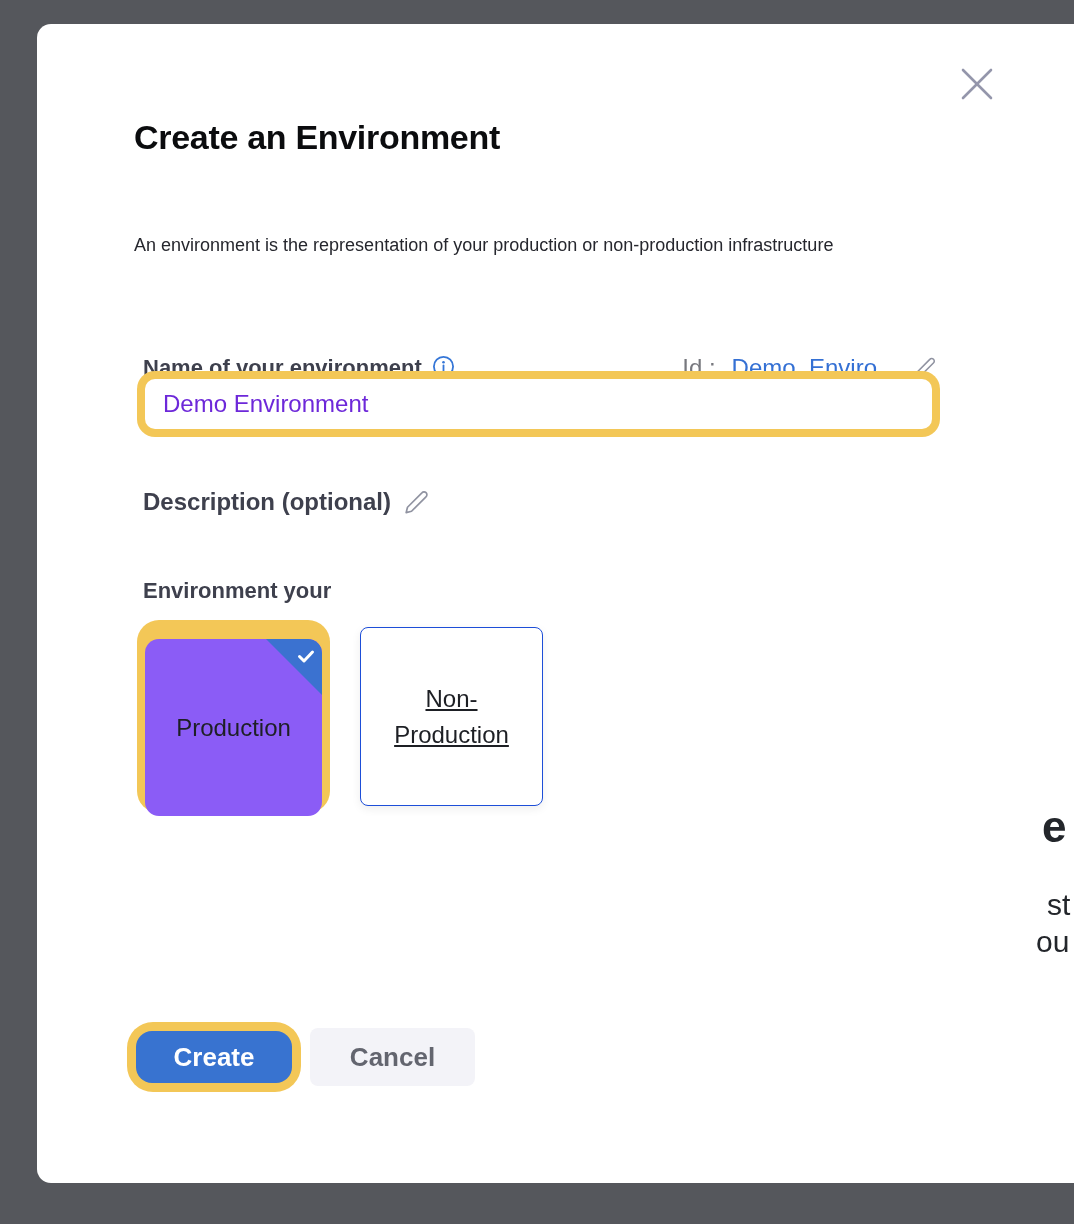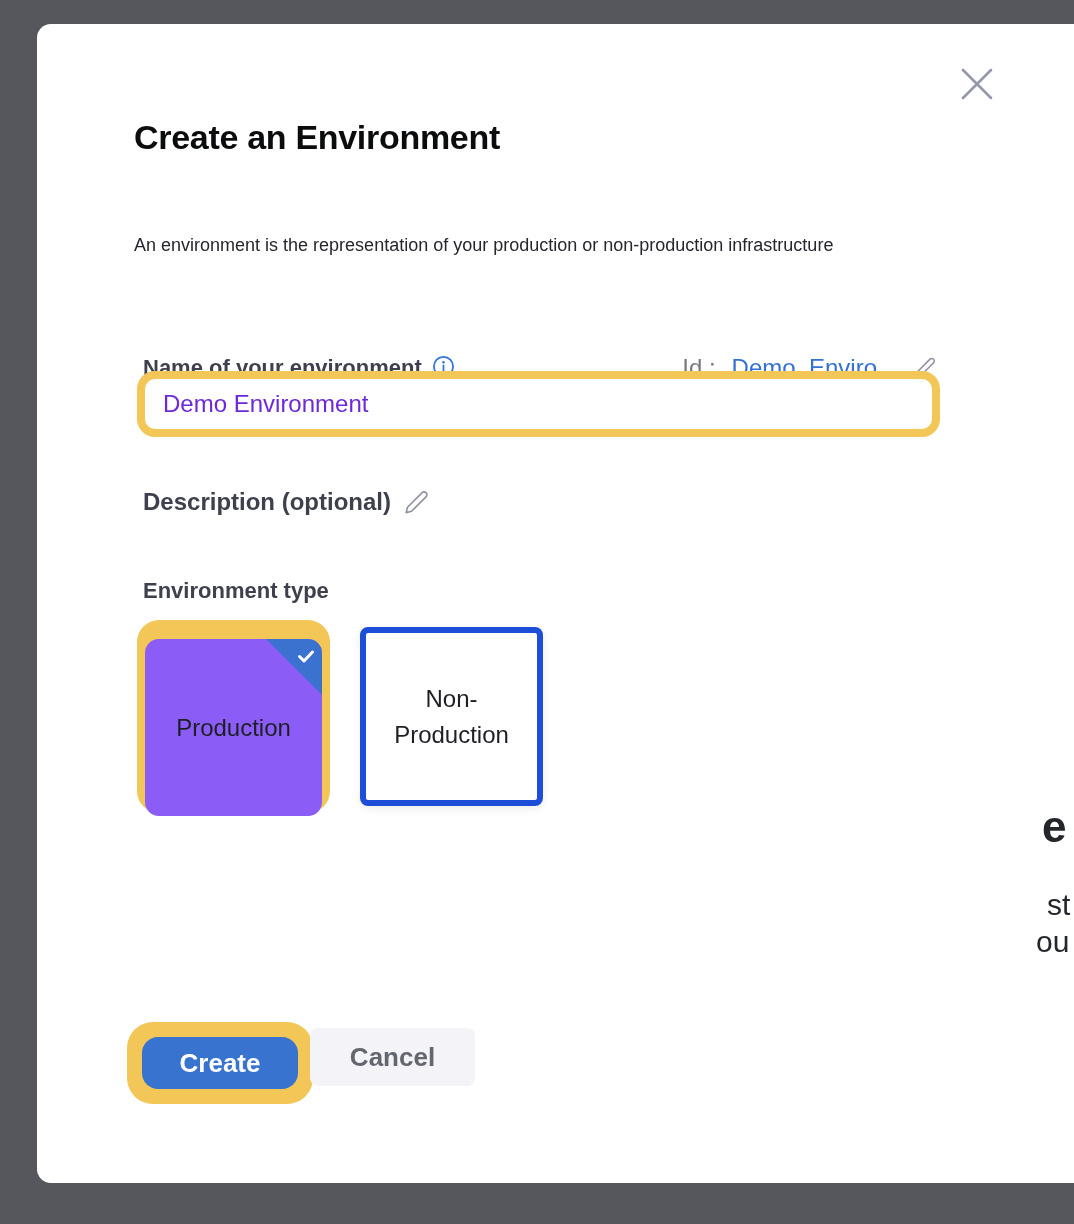--- a/index.html
+++ b/index.html
@@ -108,30 +108,31 @@
     clip-path: polygon(0 0, 100% 0, 100% 100%);
     border-top-right-radius: 14px;
   }
   .corner-check {
     position: absolute; top: 6px; right: 5px;
   }
   .card.plain {
     position: absolute; left: 323px; top: 603px;
     width: 183px; height: 179px;
     background: #ffffff;
-    border: 6px solid #1d4ed8;
+    border: 1px solid #1d4ed8;
     border-radius: 8px;
     box-shadow: 0 3px 10px rgba(0,0,0,0.07);
     padding: 0 28px;
+    text-decoration: underline;
   }
 
   .create-ring {
     position: absolute; left: 90px; top: 998px;
     border-radius: 26px;
-    padding: 15px;
+    padding: 9px;
   }
   .create-btn {
     width: 156px; height: 52px;
     background: #3873d0;
     border: none; border-radius: 16px;
     color: #ffffff; font-size: 26px; font-weight: 700;
     display: flex; align-items: center; justify-content: center;
     cursor: pointer;
     font-family: "Liberation Sans", "DejaVu Sans", sans-serif;
   }
@@ -201,21 +202,21 @@
 
     <div class="desc-row">
       <span class="desc-label">Description (optional)</span>
       <span>
         <svg width="27" height="27" viewBox="0 0 24 24" fill="none" stroke="#9093a1" stroke-width="1.5" stroke-linejoin="round">
           <path d="M16.8 3.4a2.55 2.55 0 1 1 3.6 3.6L7.6 19.8 2.8 21 4 16.2 16.8 3.4z"></path>
         </svg>
       </span>
     </div>
 
-    <div class="env-type-label">Environment type</div>
+    <div class="env-type-label">Environment your</div>
 
     <div class="card-selected-ring highlight-ring">
       <div class="card selected">
         <div class="corner-badge">
           <span class="corner-check">
             <svg width="22" height="22" viewBox="0 0 22 22" fill="none" stroke="#ffffff" stroke-width="3" stroke-linecap="round" stroke-linejoin="round">
               <path d="M4.5 11.5l4.5 4.5 8.5-9"></path>
             </svg>
           </span>
         </div>

